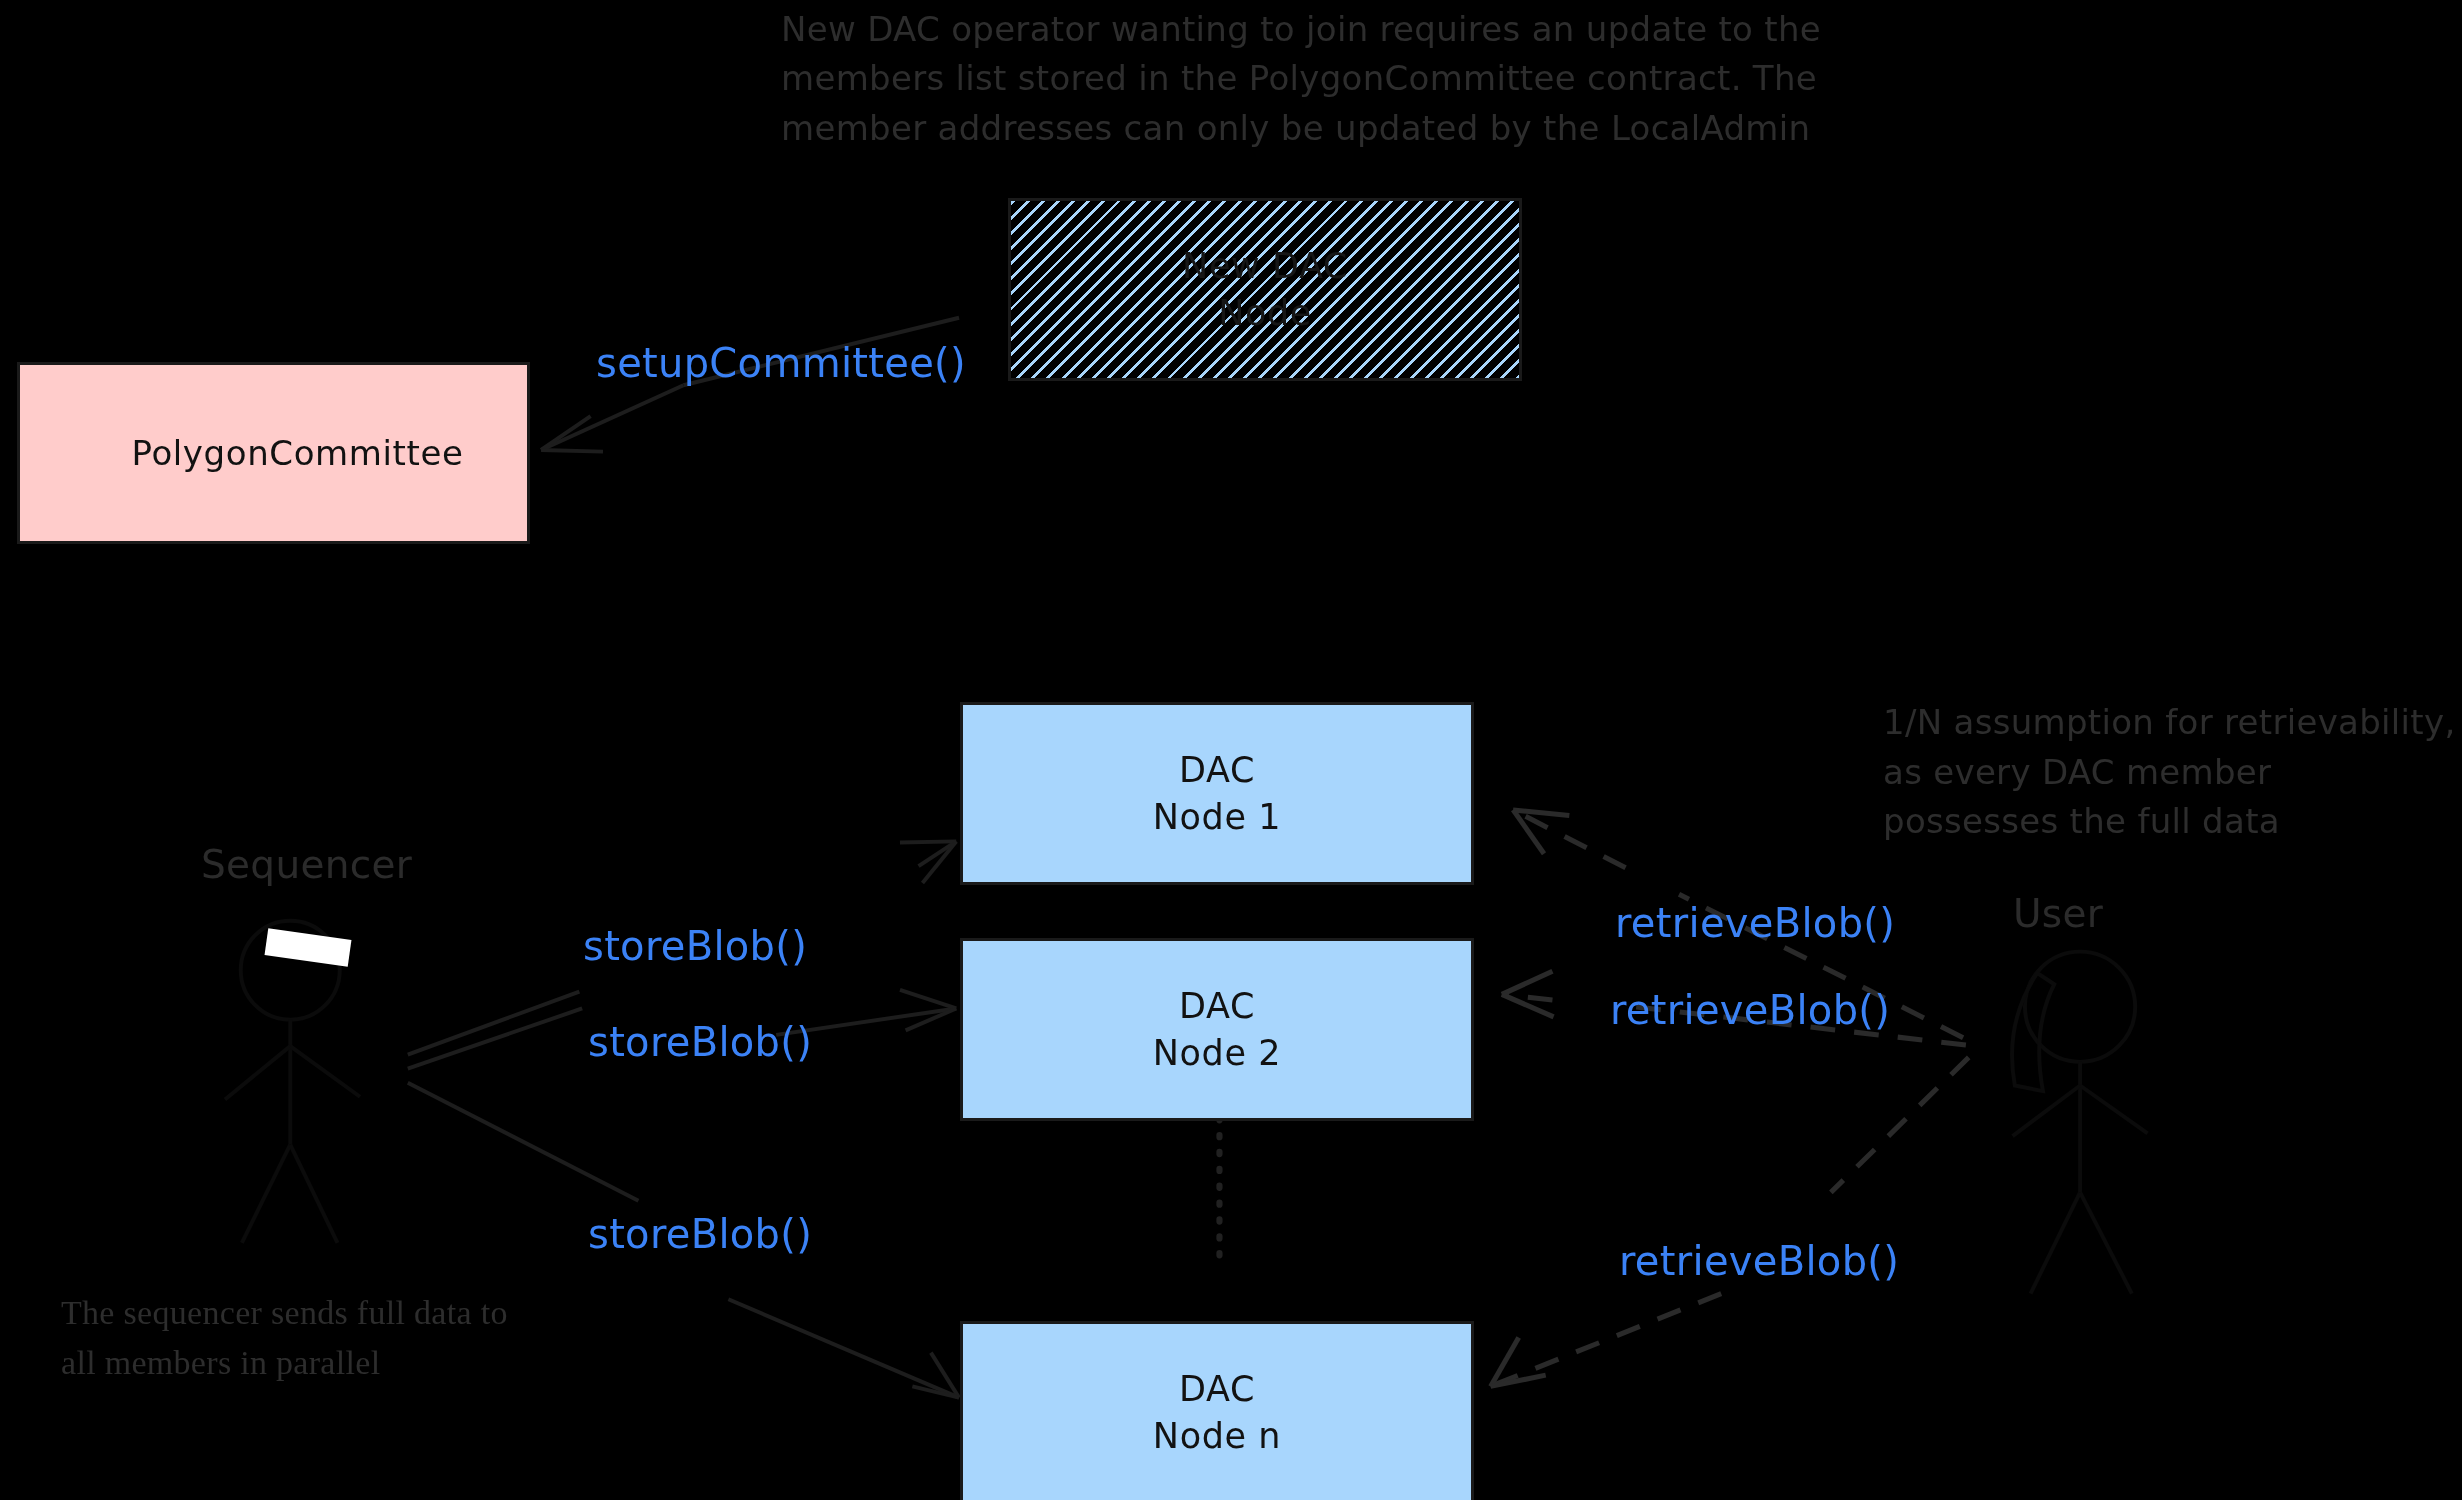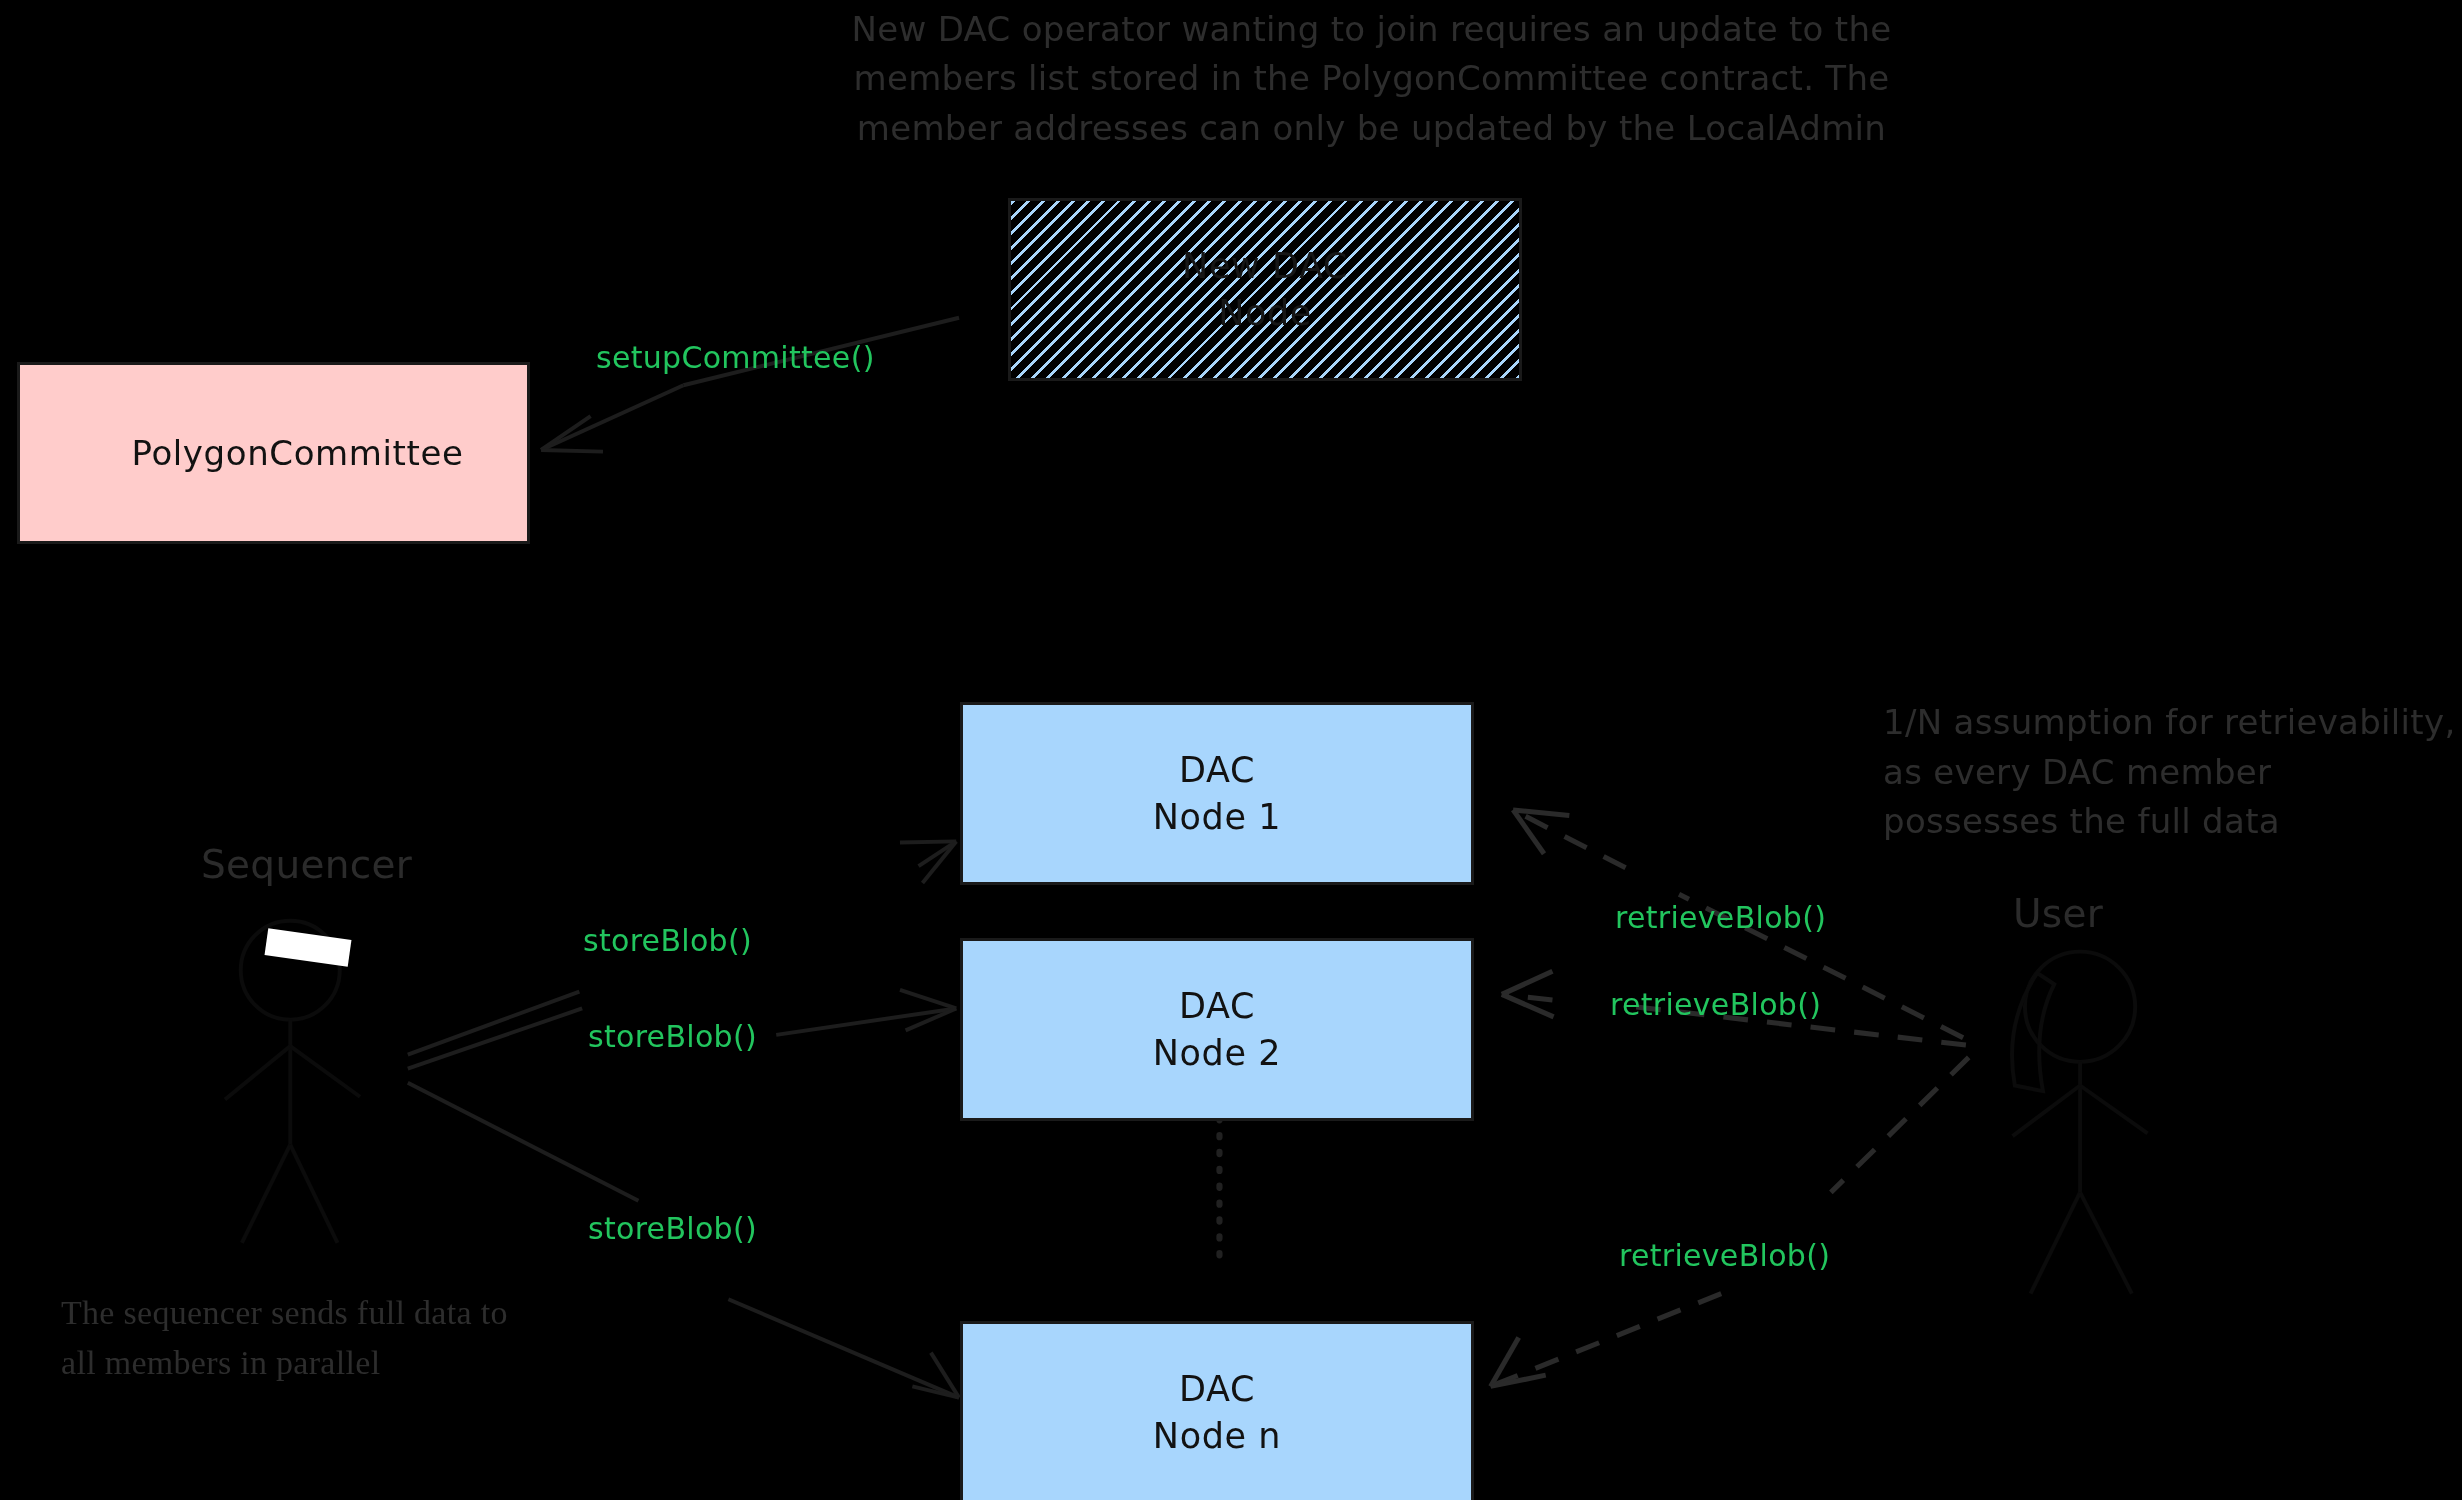--- a/index.html
+++ b/index.html
@@ -74,28 +74,28 @@
   .dacn { top: 1294px; height: 183px; }
 
   .anno {
     position: absolute;
     color: #2d2d2d;
     font-size: 34px;
     line-height: 1.46;
     letter-spacing: 0.3px;
     white-space: pre-line;
   }
-  .anno-top   { left: 781px; top: 4.5px;    width: 1181px; text-align: center; }
+  .anno-top   { left: 781px; top: 4.5px;    width: 1181px; }
   .anno-right { left: 1883px; top: 698px; width: 574px; }
   .anno-bottomleft { left: 61px; top: 1288px; width: 461px; font-family: Liberation Serif, serif; }
 
   .edge-label {
     position: absolute;
-    color: #22c55e;
-    font-size: 30px;
+    color: #3b82f6;
+    font-size: 40px;
     letter-spacing: 0.3px;
     white-space: nowrap;
   }
 
   .actor-label {
     position: absolute;
     color: #2b2b2b;
     font-size: 39px;
     letter-spacing: 0.3px;
     white-space: nowrap;

